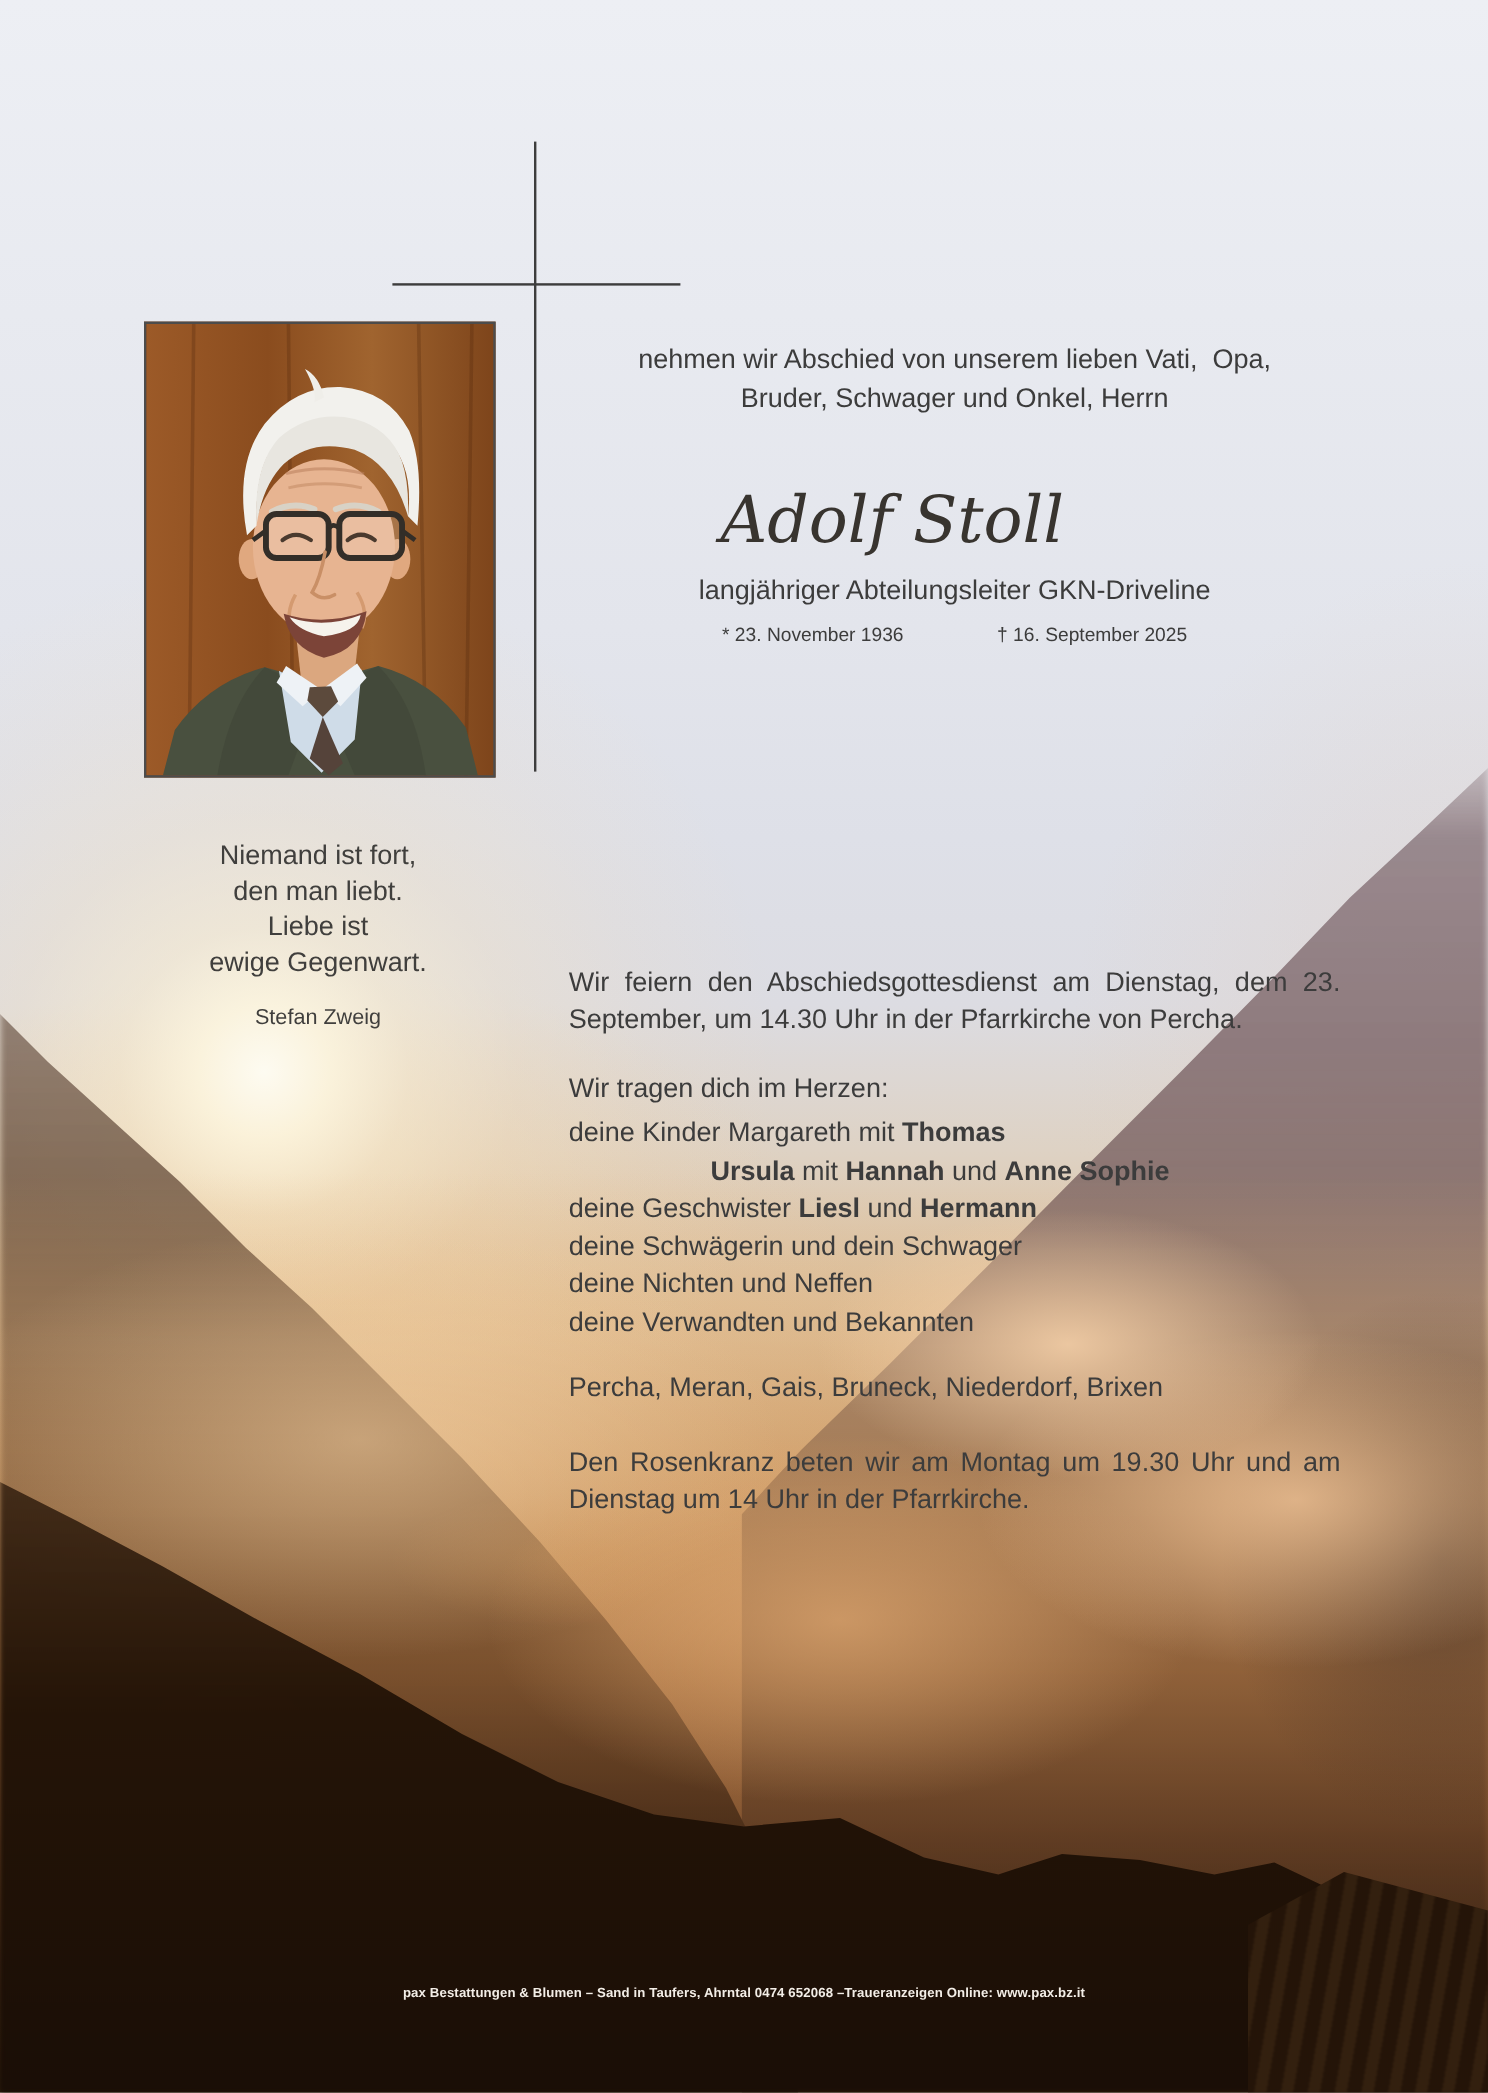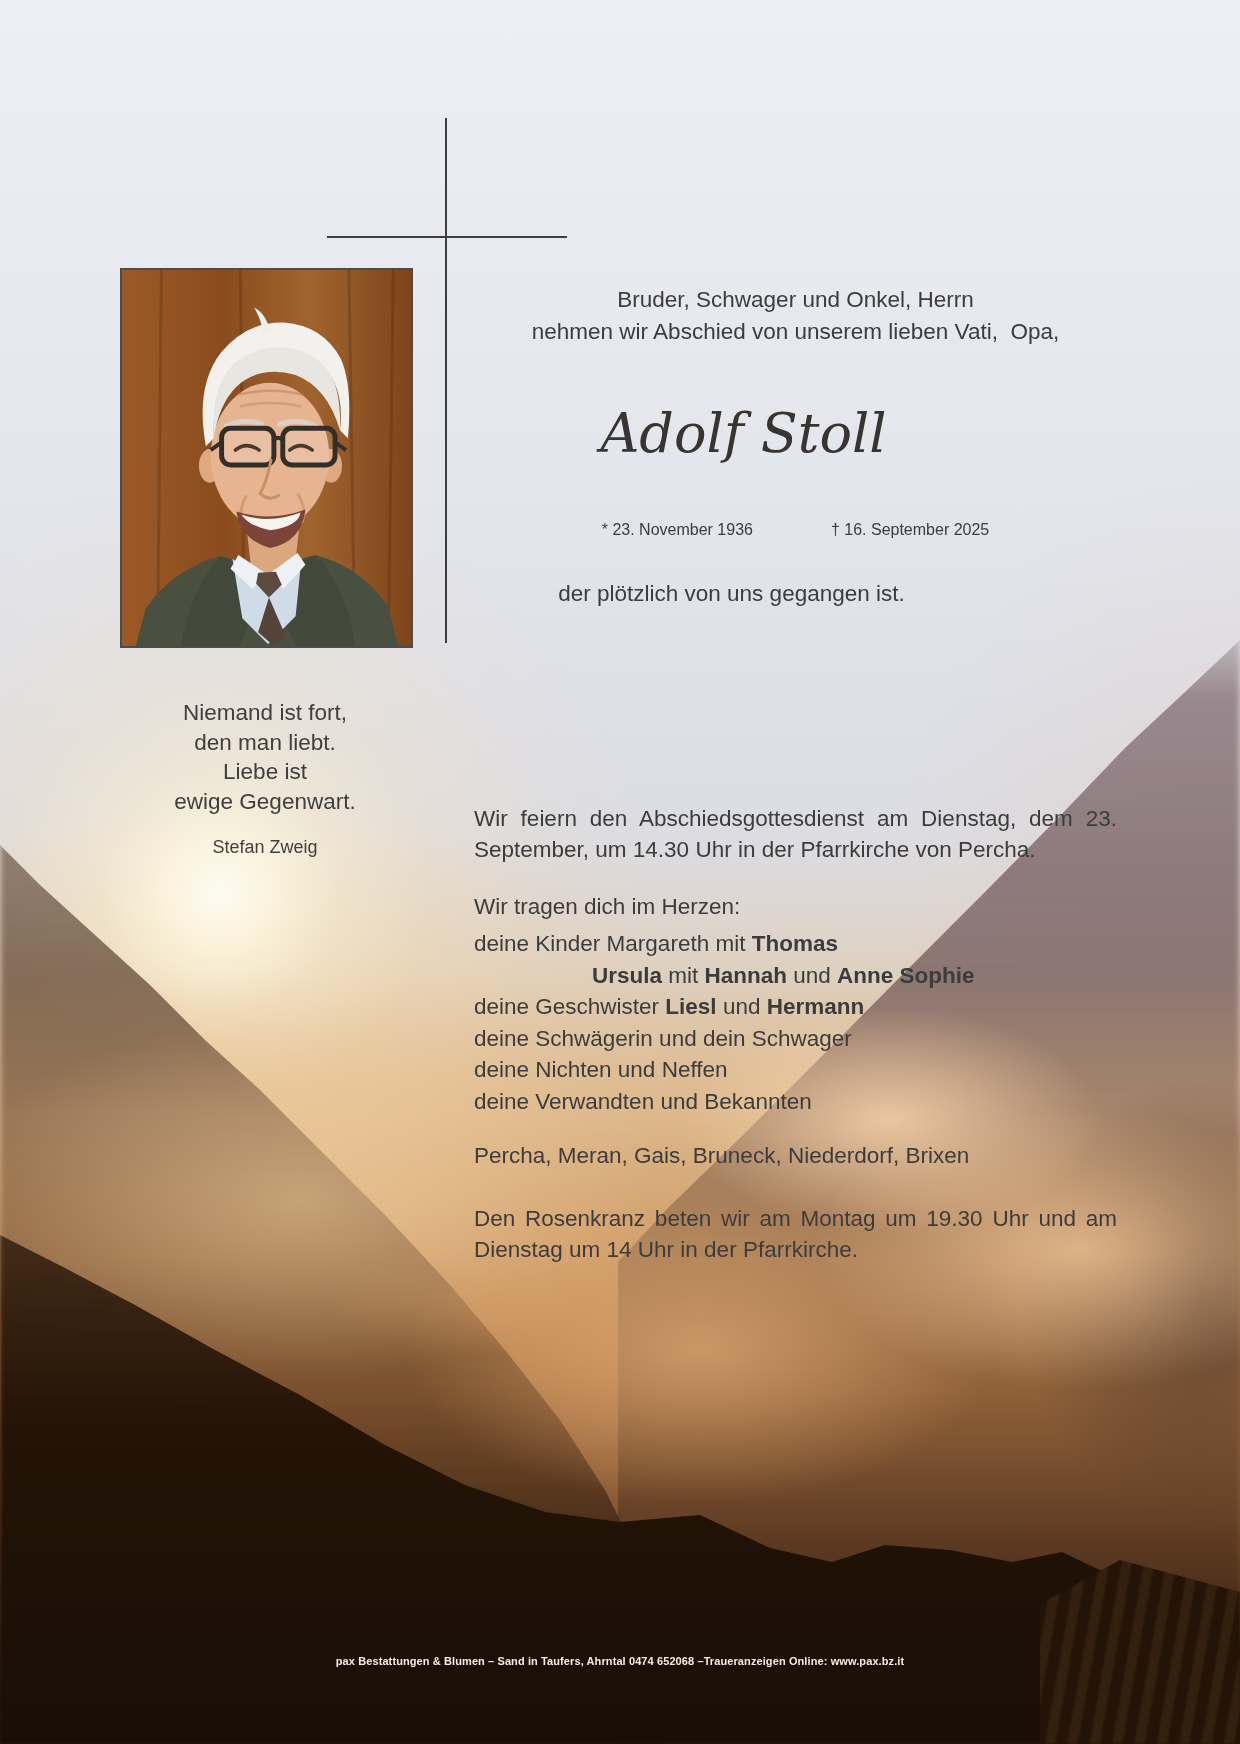--- a/index.html
+++ b/index.html
@@ -210,29 +210,29 @@
   <div class="quote-block">
     <div>Niemand ist fort,</div>
     <div>den man liebt.</div>
     <div>Liebe ist</div>
     <div>ewige Gegenwart.</div>
     <div class="quote-author">Stefan Zweig</div>
   </div>
 
   <div class="main-col">
     <div class="intro">
+      <div>nehmen wir Abschied von unserem lieben Vati,&nbsp; Opa,</div>
       <div>Bruder, Schwager und Onkel, Herrn</div>
-      <div>nehmen wir Abschied von unserem lieben Vati,&nbsp; Opa,</div>
     </div>
     <div class="name">Adolf Stoll</div>
+    <div class="role">langjähriger Abteilungsleiter GKN-Driveline</div>
     <div class="dates">
       <span>* 23. November 1936</span>
       <span>† 16. September 2025</span>
     </div>
-    <div class="passing">der plötzlich von uns gegangen ist.</div>
     <div class="service">Wir feiern den Abschiedsgottesdienst am Dienstag, dem 23. September, um 14.30 Uhr in der Pfarrkirche von Percha.</div>
     <div class="mourners-title">Wir tragen dich im Herzen:</div>
     <div class="mourners">
         <div class="mourner-line"><span>deine Kinder </span><span style="font-weight: 400; margin-top: 36px;">Margareth</span><span> mit </span><span style="font-weight: 700;">Thomas</span></div>
         <div class="mourner-line indent"><span style="font-weight: 700;">Ursula</span><span> mit </span><span style="font-weight: 700;">Hannah</span><span> und </span><span style="font-weight: 700;">Anne Sophie</span></div>
         <div class="mourner-line"><span>deine Geschwister </span><span style="font-weight: 700;">Liesl</span><span> und </span><span style="font-weight: 700;">Hermann</span></div>
         <div class="mourner-line"><span>deine Schwägerin und dein Schwager</span></div>
         <div class="mourner-line"><span>deine Nichten und Neffen</span></div>
         <div class="mourner-line"><span>deine Verwandten und Bekannten</span></div>
       </div>

